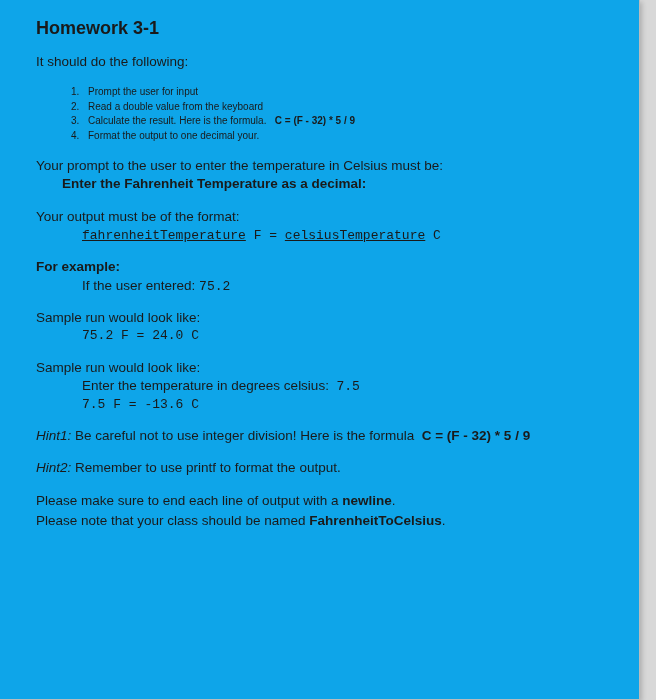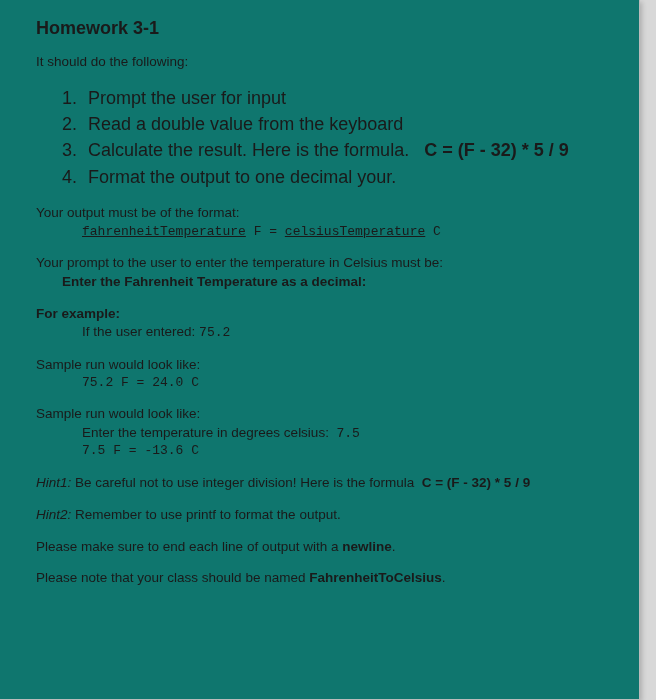--- a/index.html
+++ b/index.html
@@ -6,50 +6,50 @@
   body {
     margin: 0;
     padding: 0;
     background: #d8d8d8;
     font-family: Arial, Helvetica, sans-serif;
     width: 656px;
     height: 700px;
     overflow: hidden;
   }
   .page {
-    background: #0f766e;
+    background: #0ea5e9;
     width: 640px;
     min-height: 700px;
     padding: 18px 28px 10px 36px;
     border-right: 1px solid #bbb;
     border-bottom: 1px solid #bbb;
     box-shadow: 2px 2px 5px rgba(0,0,0,0.2);
     color: #1a1a1a;
   }
   h1 {
     font-size: 18px;
     font-weight: bold;
     margin: 0 0 14px 0;
   }
   p { margin: 0; font-size: 13.5px; line-height: 1.35; }
   .block { margin-bottom: 14px; }
   ol {
     margin: 0 0 14px 0;
     padding-left: 46px;
-    font-size: 18px;
+    font-size: 10px;
     line-height: 1.45;
   }
   ol li { padding-left: 6px; }
   .indent { padding-left: 26px; }
   .indent2 { padding-left: 46px; }
   .bold { font-weight: bold; }
   .mono { font-family: "Courier New", Courier, monospace; font-size: 13px; }
   .underline { text-decoration: underline; }
   .italic { font-style: italic; }
-  .small-gap { margin-bottom: 13px; }
+  .small-gap { margin-bottom: 2px; }
 </style>
 </head>
 <body>
 
 <div class="page">
 
   <h1>Homework 3-1</h1>
 
   <div class="block">
     <p>It should do the following:</p>
@@ -59,29 +59,29 @@
     <li>Prompt the user for input</li>
     <li>Read a double value from the keyboard</li>
     <li>
       <span>Calculate the result. Here is the formula.</span>&nbsp;&nbsp;
       <span class="bold">C = (F - 32) * 5 / 9</span>
     </li>
     <li>Format the output to one decimal your.</li>
   </ol>
 
   <div class="block">
+    <p>Your prompt to the user to enter the temperature in Celsius must be:</p>
+    <p class="indent bold">Enter the Fahrenheit Temperature as a decimal:</p>
+  </div>
+
+  <div class="block">
     <p>Your output must be of the format:</p>
     <p class="indent2">
       <span class="mono underline">fahrenheitTemperature</span><span class="mono"> F = </span><span class="mono underline">celsiusTemperature</span><span class="mono"> C</span>
     </p>
-  </div>
-
-  <div class="block">
-    <p>Your prompt to the user to enter the temperature in Celsius must be:</p>
-    <p class="indent bold">Enter the Fahrenheit Temperature as a decimal:</p>
   </div>
 
   <div class="block">
     <p class="bold">For example:</p>
     <p class="indent2">
       <span>If the user entered: </span><span class="mono">75.2</span>
     </p>
   </div>
 
   <div class="block">

